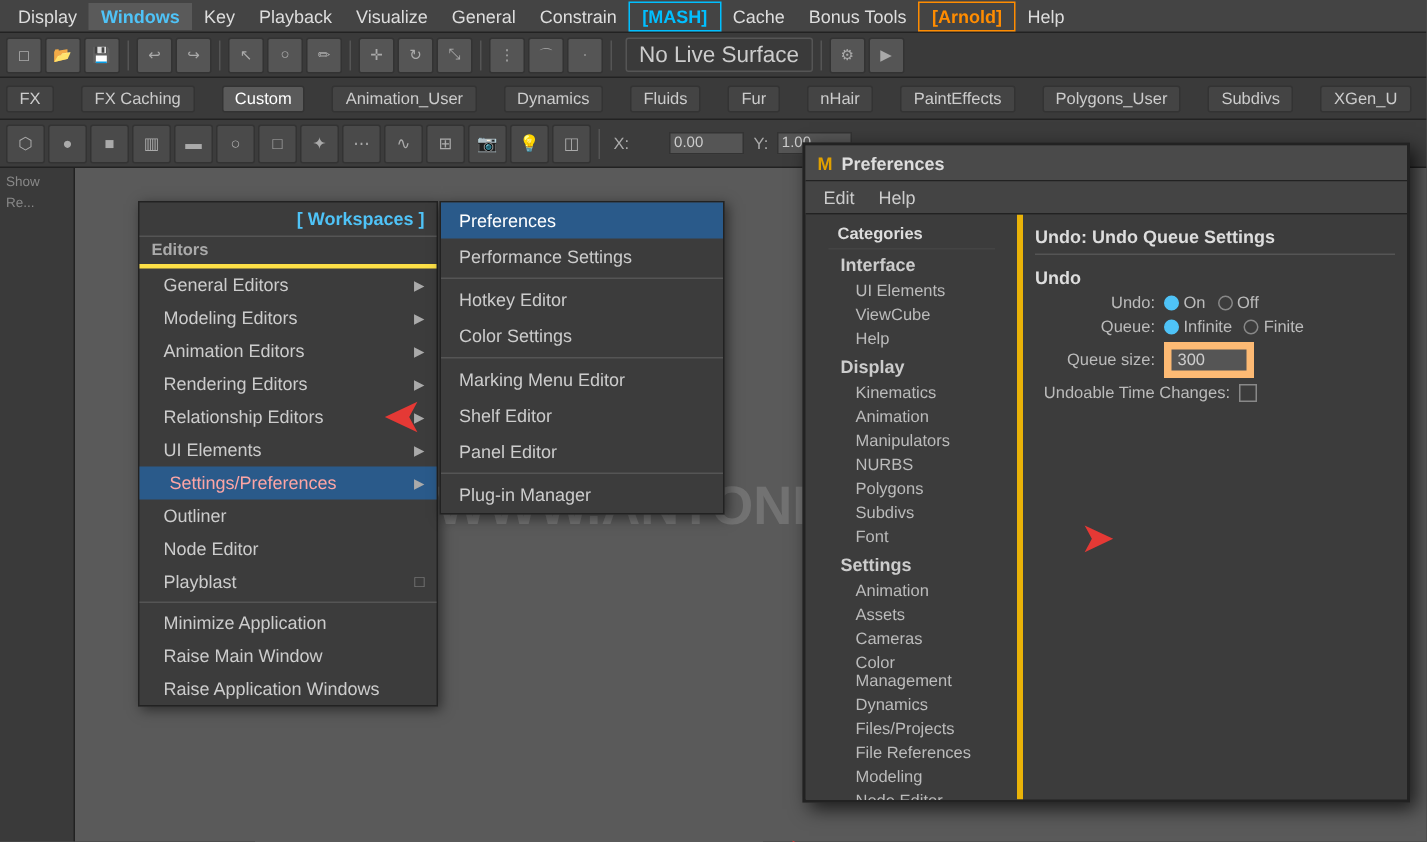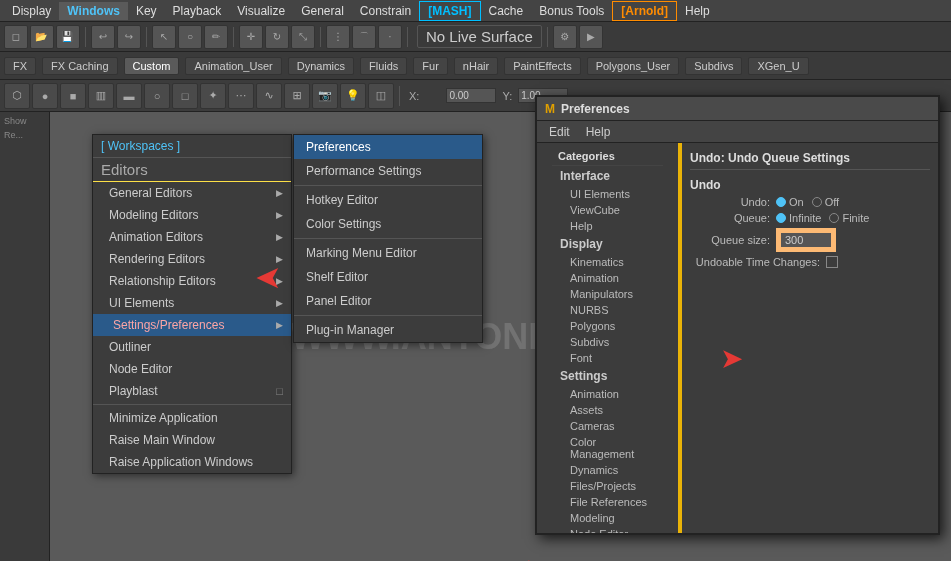--- a/index.html
+++ b/index.html
@@ -90,21 +90,21 @@
     }
 
     
     .toolbar2 {
       display: flex;
       align-items: center;
       background: #3a3a3a;
       height: 28px;
       border-bottom: 1px solid #222;
       padding: 0 4px;
-      gap: 6px;
+      gap: 18px;
     }
     .tab-btn {
       padding: 2px 8px;
       background: #444;
       border: 1px solid #333;
       border-radius: 2px;
       cursor: pointer;
       font-size: 11px;
       color: #ccc;
     }
@@ -189,30 +189,31 @@
       left: 42px;
       background: #3c3c3c;
       border: 1px solid #222;
       min-width: 200px;
       box-shadow: 2px 2px 8px rgba(0,0,0,0.5);
       pointer-events: all;
     }
     .windows-menu .menu-header {
       padding: 4px 8px;
       color: #4fc3f7;
-      font-weight: normal;
+      font-weight: bold;
       font-size: 12px;
       border-bottom: 1px solid #555;
+      text-align: right;
     }
     .windows-menu .section-label {
       padding: 3px 8px;
       color: #aaa;
-      font-size: 15px;
-      font-weight: normal;
-      border-bottom: 1px solid #fde047;
+      font-size: 11px;
+      font-weight: bold;
+      border-bottom: 3px solid #fde047;
     }
     .menu-item {
       padding: 4px 8px 4px 16px;
       cursor: pointer;
       display: flex;
       align-items: center;
       justify-content: space-between;
       font-size: 12px;
       color: #ccc;
     }

